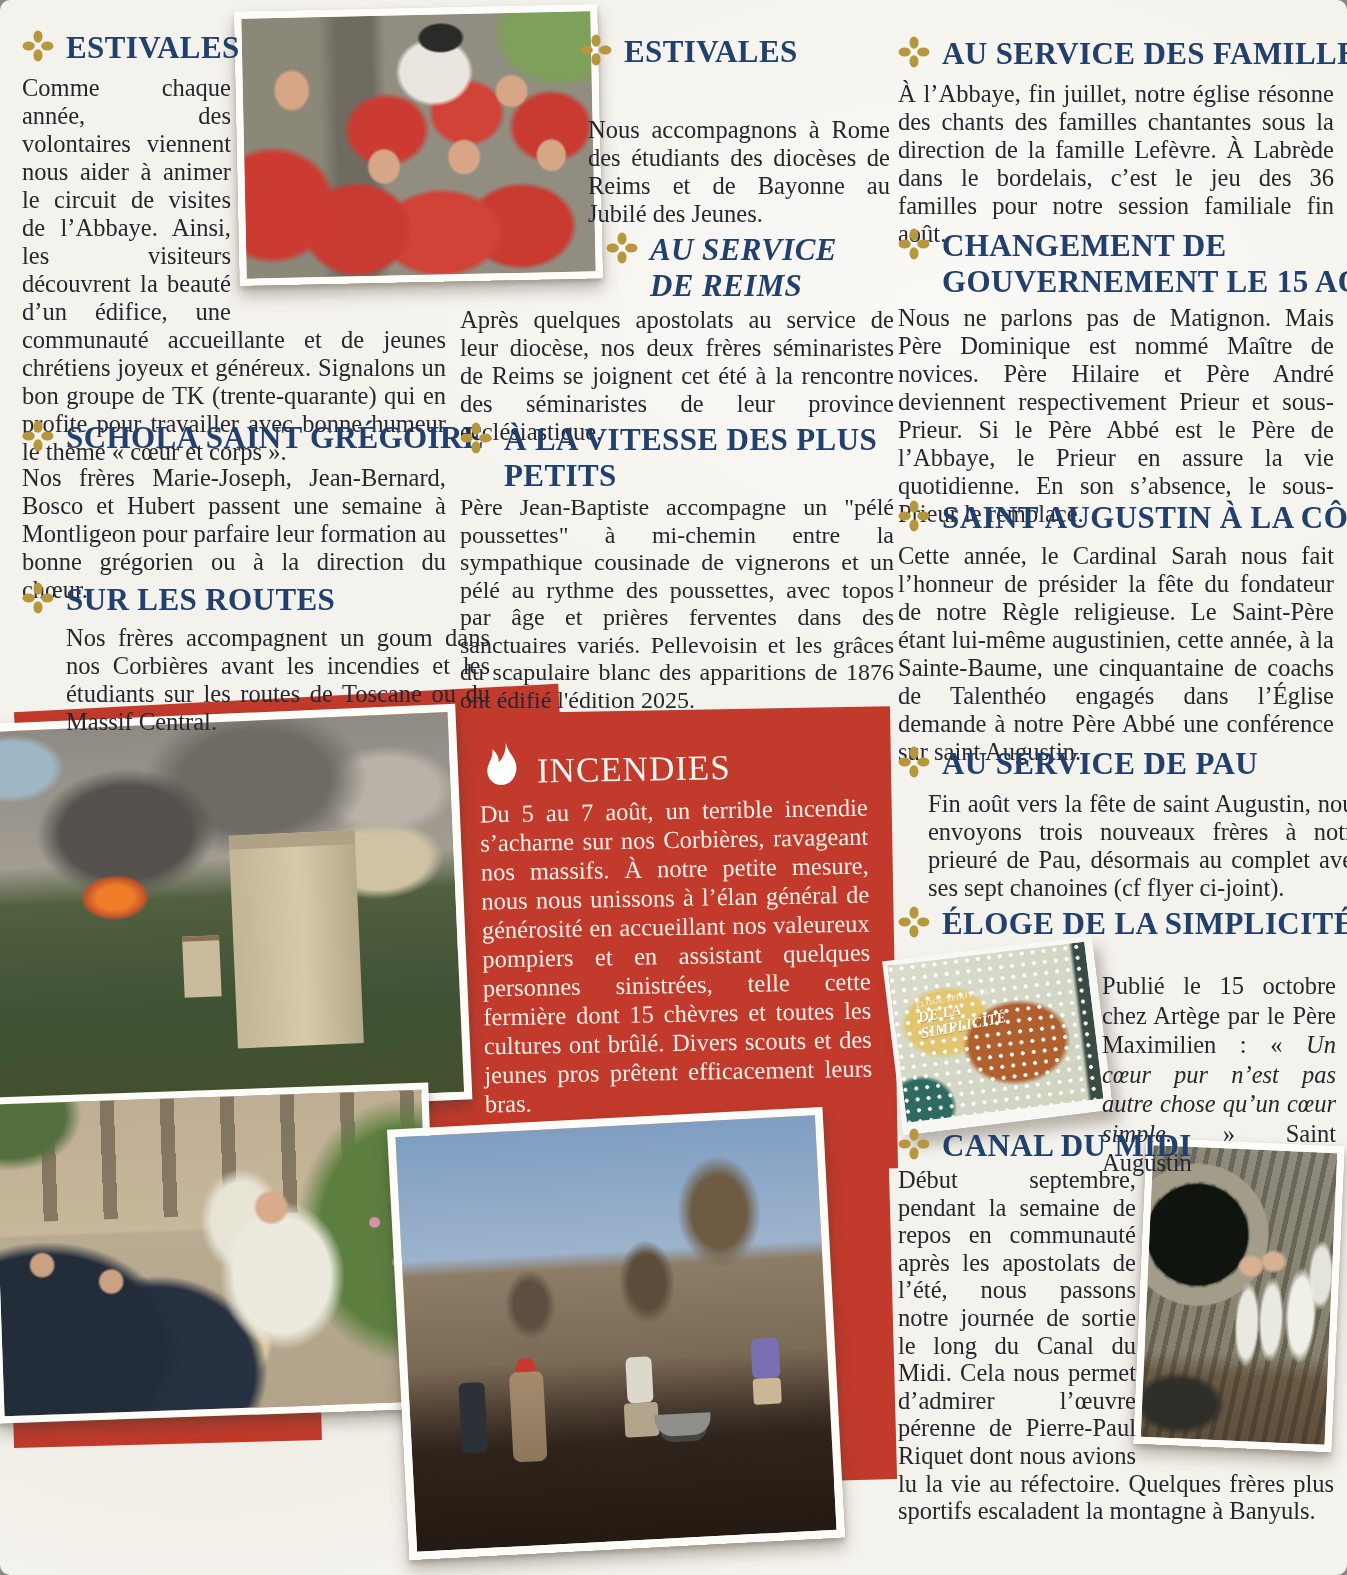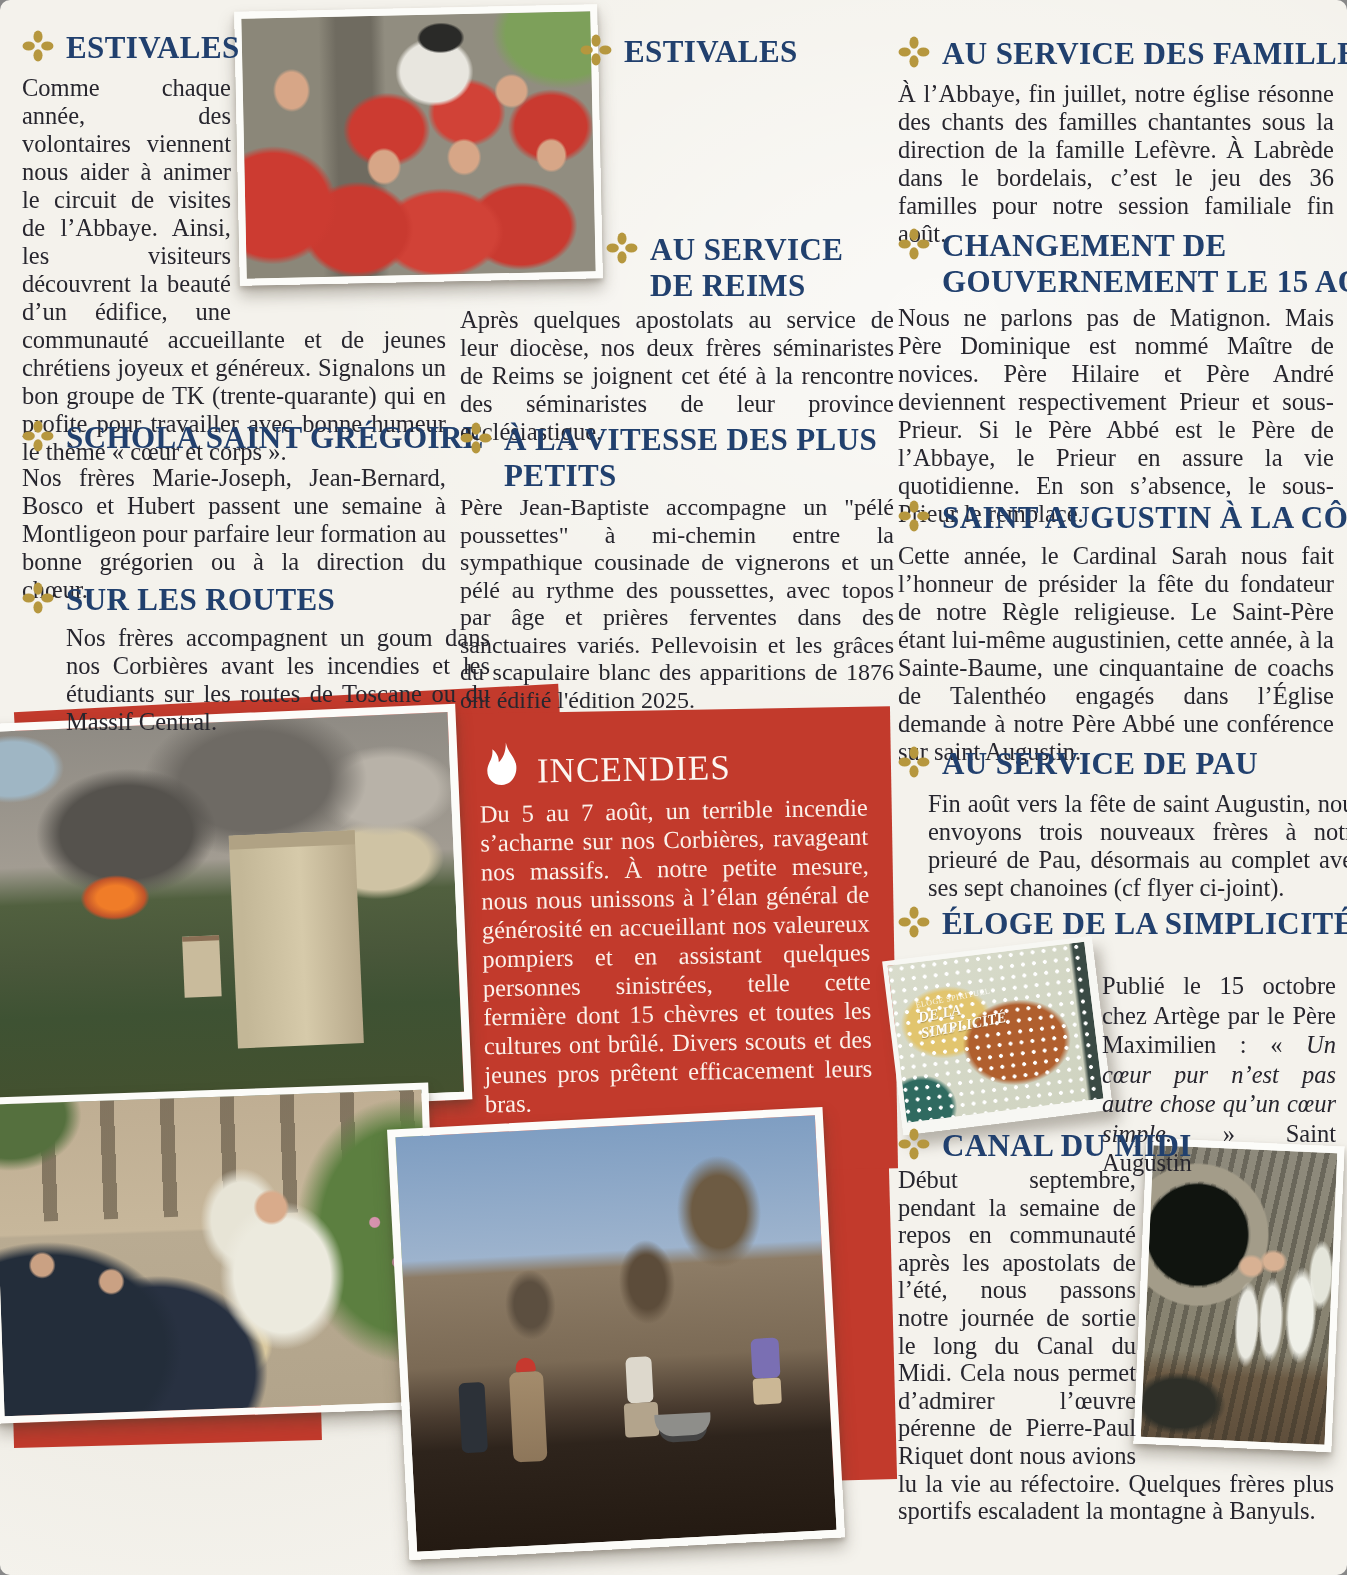--- a/index.html
+++ b/index.html
@@ -207,22 +207,25 @@
           <g fill="#b6973e">
             <ellipse cx="12" cy="5" rx="3.4" ry="4.6"></ellipse>
             <ellipse cx="12" cy="19" rx="3.4" ry="4.6"></ellipse>
             <ellipse cx="5" cy="12" rx="4.6" ry="3.4"></ellipse>
             <ellipse cx="19" cy="12" rx="4.6" ry="3.4"></ellipse>
           </g>
         </svg>
       </span>
     <span class="ht">ESTIVALES</span>
   </div>
-
-  <div class="h" style="left:606px; top:232px; width:300px;">
+  <div class="p" style="left:588px; top:116px; width:302px;">
+    <span>Nous accompagnons à Rome des étudiants des diocèses de Reims et de Bayonne au Jubilé des Jeunes.</span>
+  </div>
+
+  <div class="h" style="left:606px; top:232px; width:300px;font-style:italic;">
     <span class="qf">
         <svg viewBox="0 0 24 24">
           <g fill="#b6973e">
             <ellipse cx="12" cy="5" rx="3.4" ry="4.6"></ellipse>
             <ellipse cx="12" cy="19" rx="3.4" ry="4.6"></ellipse>
             <ellipse cx="5" cy="12" rx="4.6" ry="3.4"></ellipse>
             <ellipse cx="19" cy="12" rx="4.6" ry="3.4"></ellipse>
           </g>
         </svg>
       </span>

